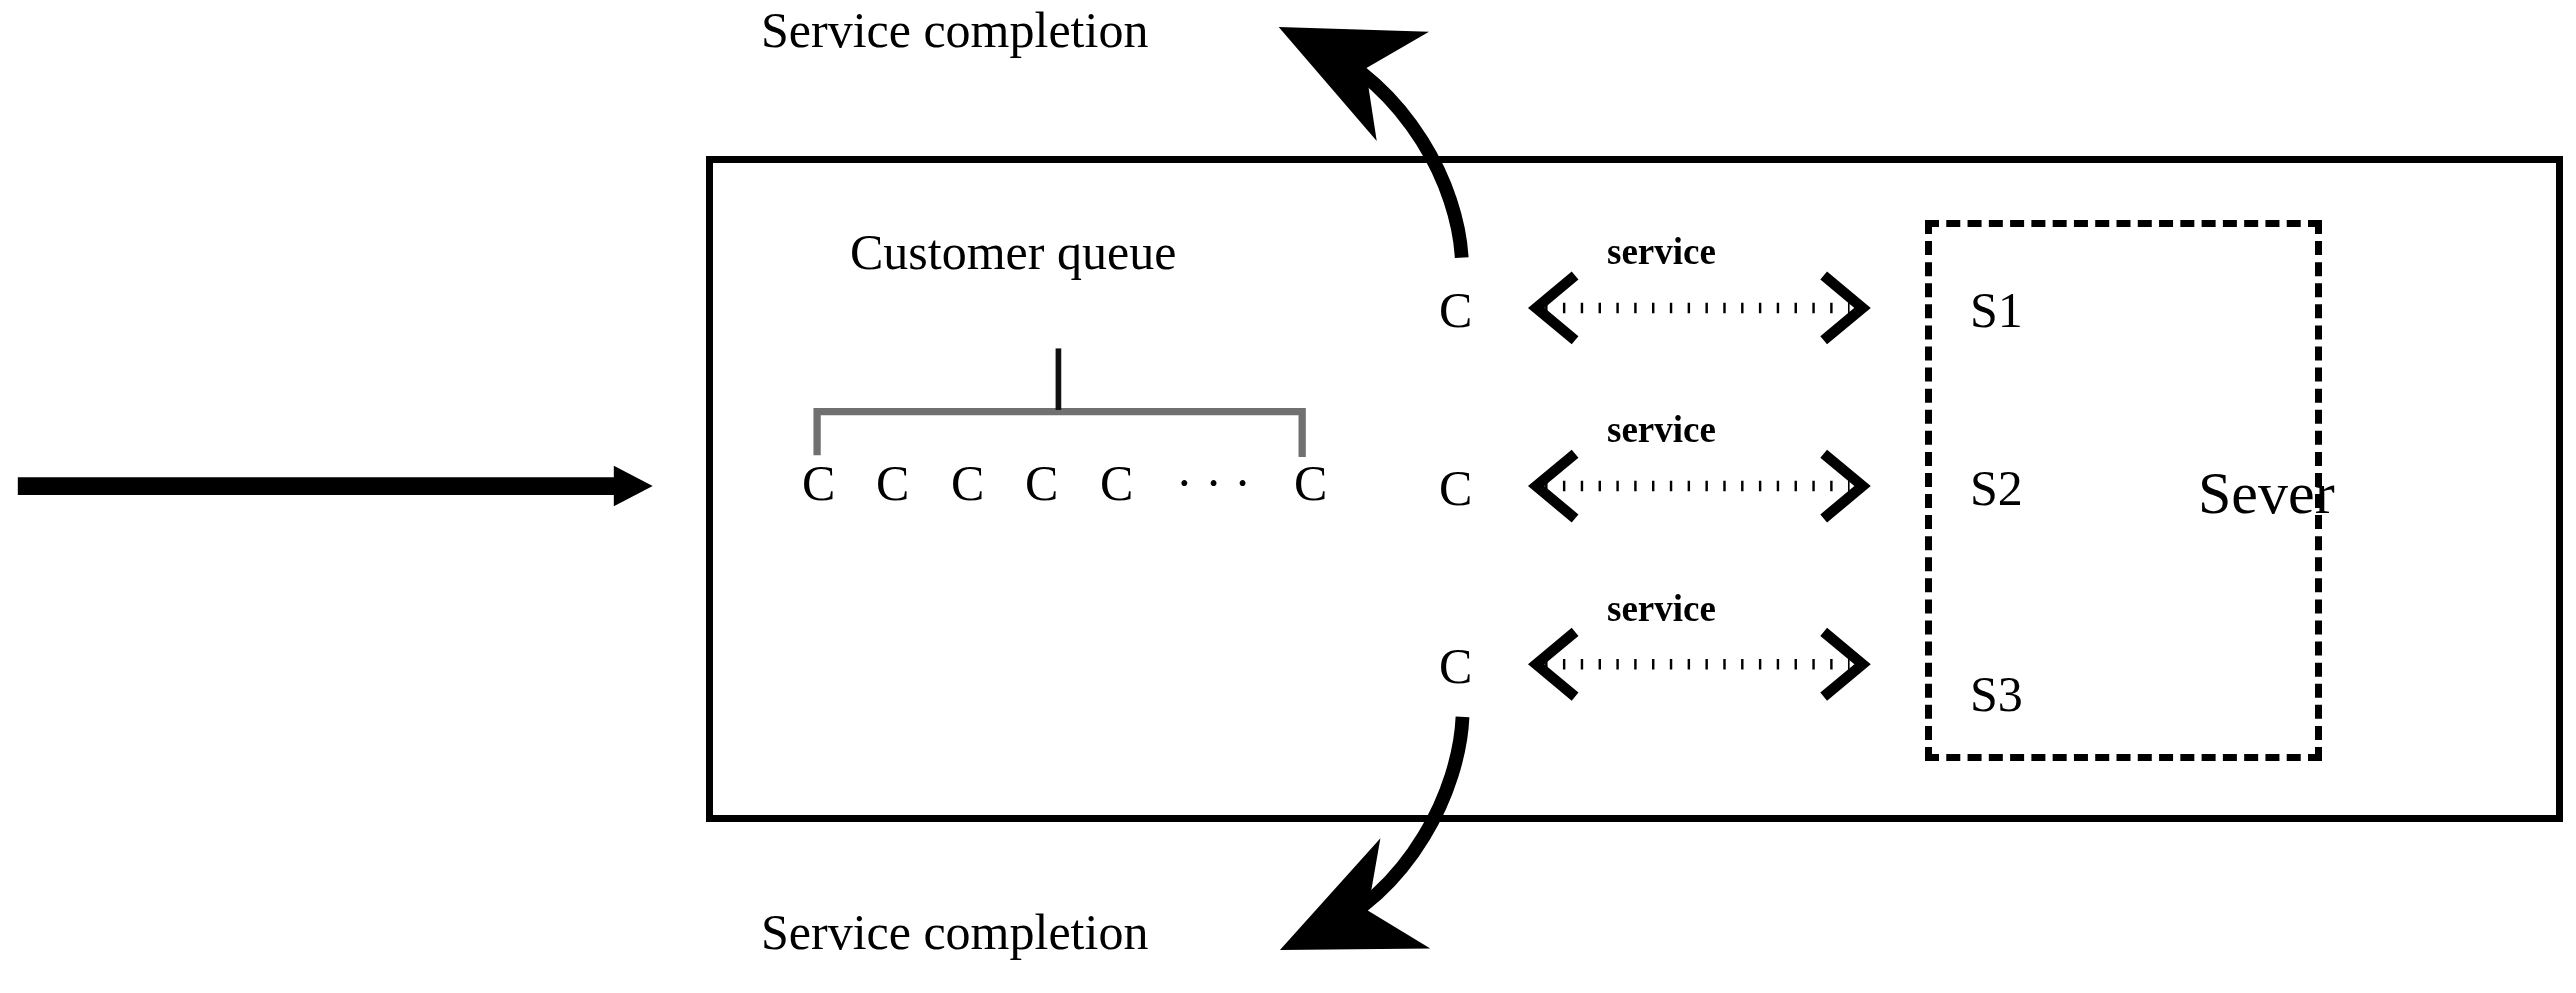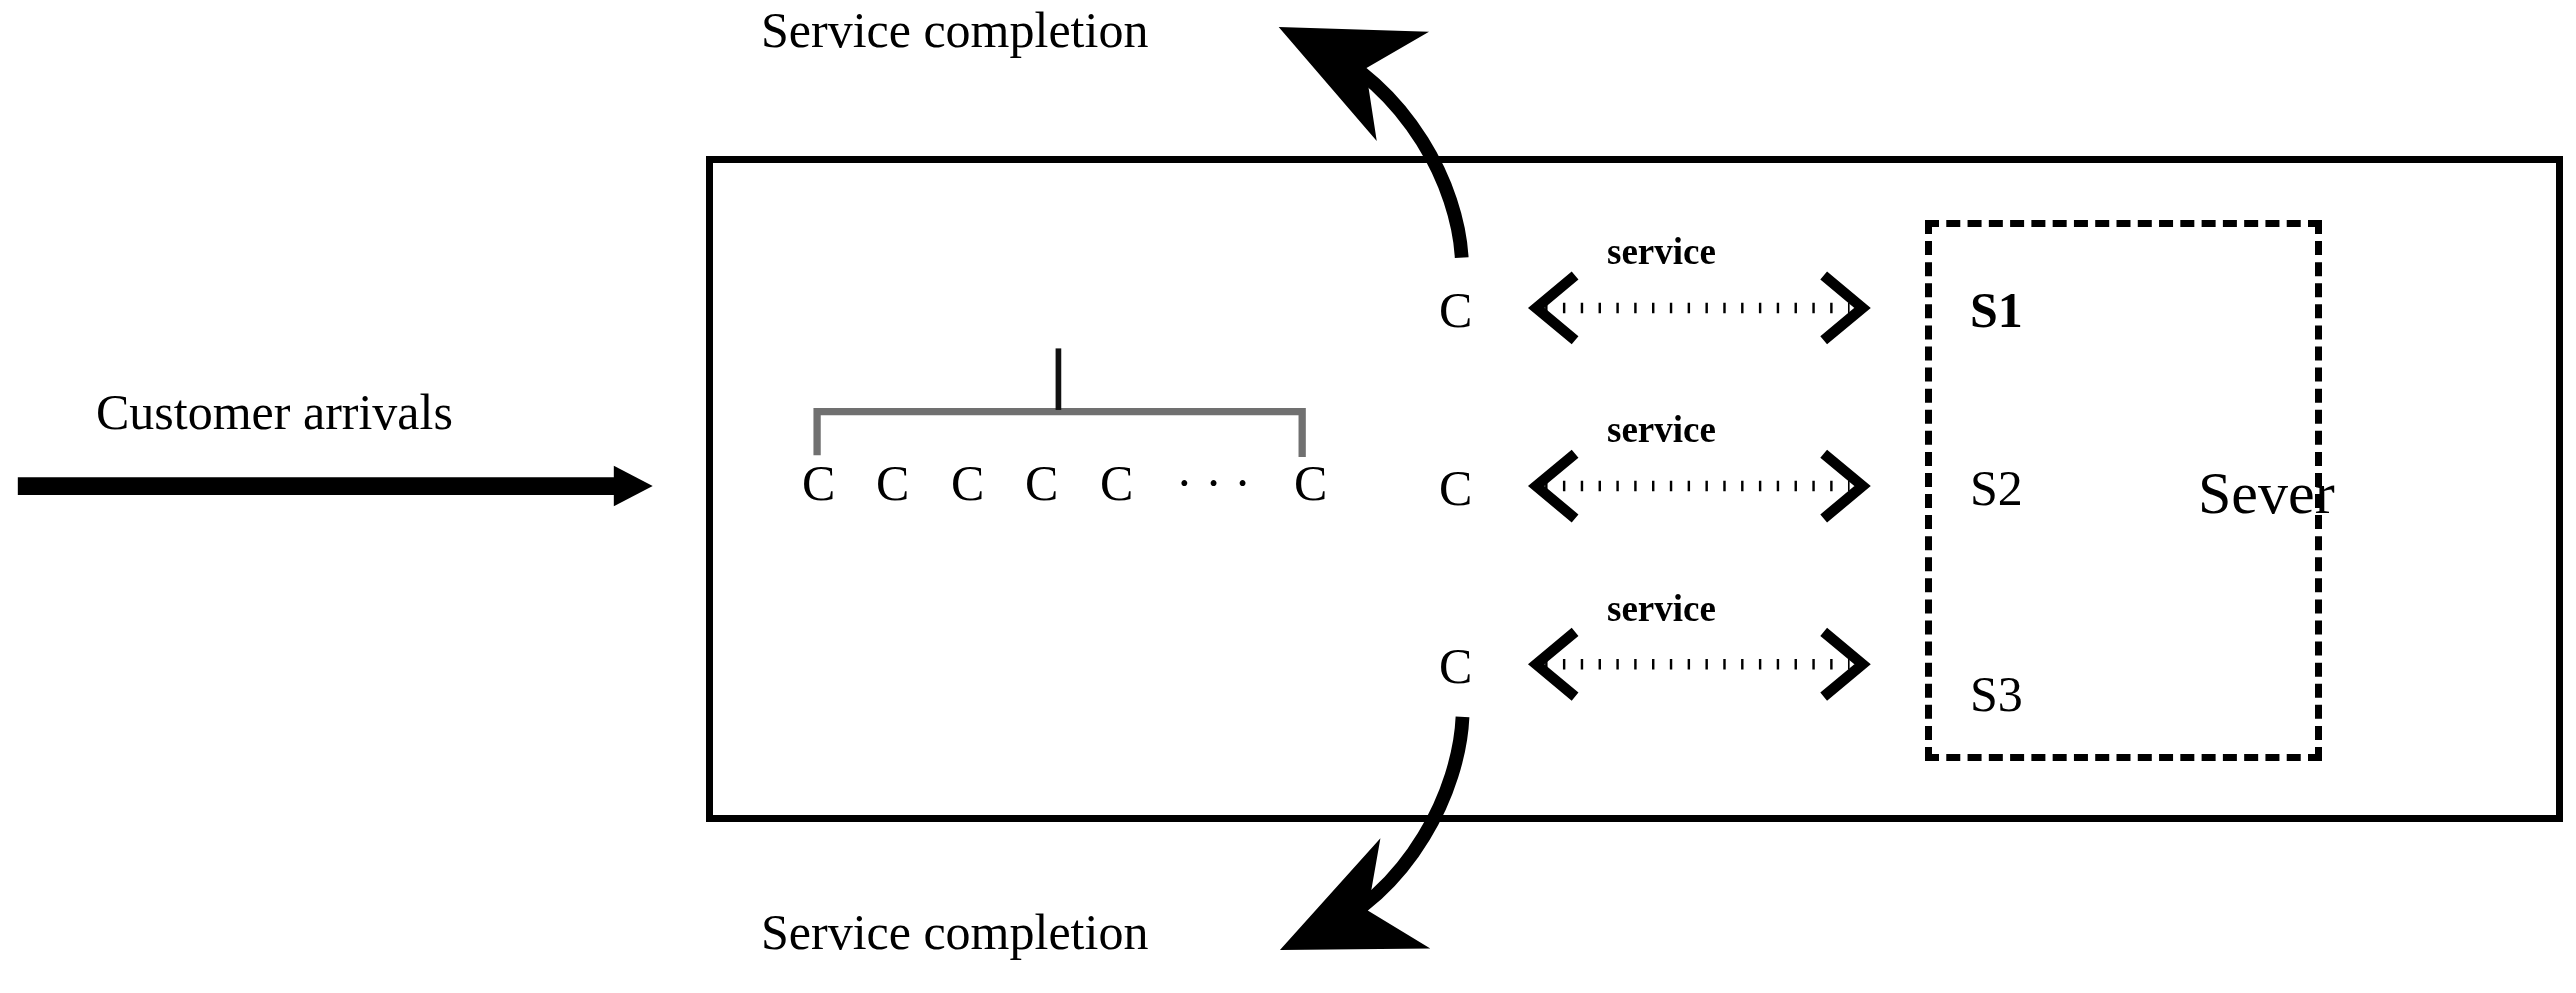--- a/index.html
+++ b/index.html
@@ -82,21 +82,21 @@
   }
   #service-label-1 { top: 233px; }
   #service-label-2 { top: 411px; }
   #service-label-3 { top: 590px; }
 
   .server-slot {
     position: absolute;
     font-size: 50px;
     left: 1970px;
   }
-  #server-slot-1 { top: 285px; font-weight: bold; }
+  #server-slot-1 { top: 285px; }
   #server-slot-2 { top: 463px; font-family: Liberation Serif, serif; }
   #server-slot-3 { top: 641px; margin-top: 28px; }
 
   #server-group-label {
     left: 2198px;
     top: 463px;
     font-size: 60px;
   }
 
   
@@ -162,26 +162,26 @@
 
     <g>
       <path d="M1805,318 C1800,230 1740,110 1625,55" fill="none" stroke="#000000" stroke-width="17" stroke-linecap="butt" marker-end="url(#curveHead)"></path>
     </g>
 
     <g>
       <path d="M1806,885 C1802,975 1742,1100 1627,1152" fill="none" stroke="#000000" stroke-width="17" stroke-linecap="butt" marker-end="url(#curveHead)"></path>
     </g>
   </svg>
 
-  <div class="lbl" id="customer-arrivals-label">Customer arrivals</div>
 
   <div class="lbl" id="service-completion-top-label">Service completion</div>
 
   <div class="lbl" id="service-completion-bottom-label">Service completion</div>
 
+  <div class="lbl" id="customer-queue-label">Customer queue</div>
 
   <div class="lbl queue-c" style="left:802px;">C</div>
   <div class="lbl queue-c" style="left:876px;">C</div>
   <div class="lbl queue-c" style="left:951px;">C</div>
   <div class="lbl queue-c" style="left:1025px;">C</div>
   <div class="lbl queue-c" style="left:1100px;">C</div>
   <div class="lbl queue-dot" style="left:1176px;">· · ·</div>
   <div class="lbl queue-c" style="left:1294px;">C</div>
 
   <div class="lbl station-c" id="station-c-1">C</div>

